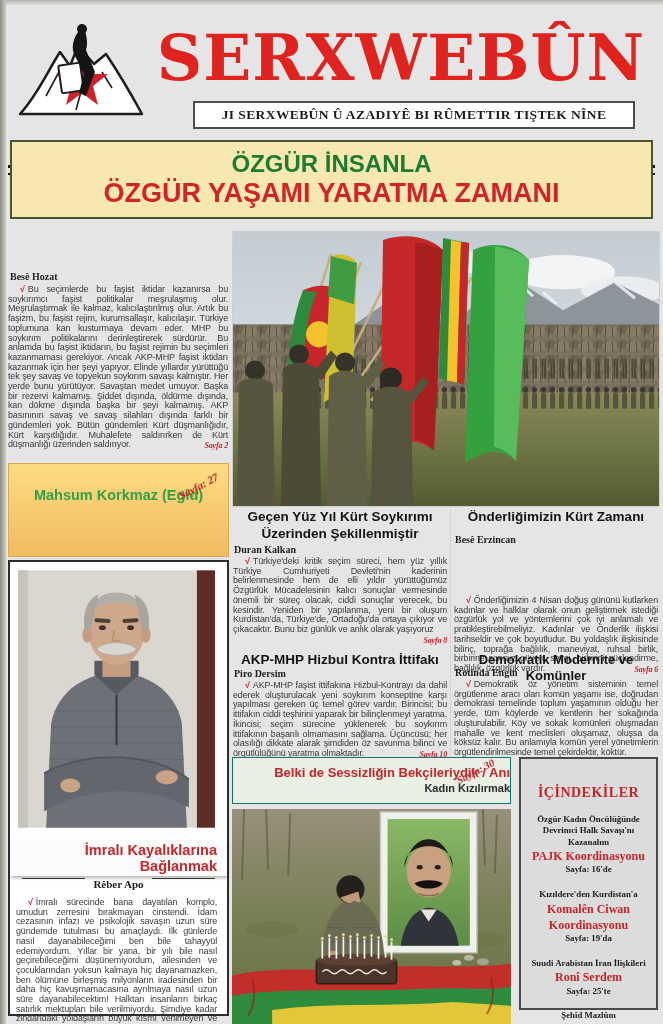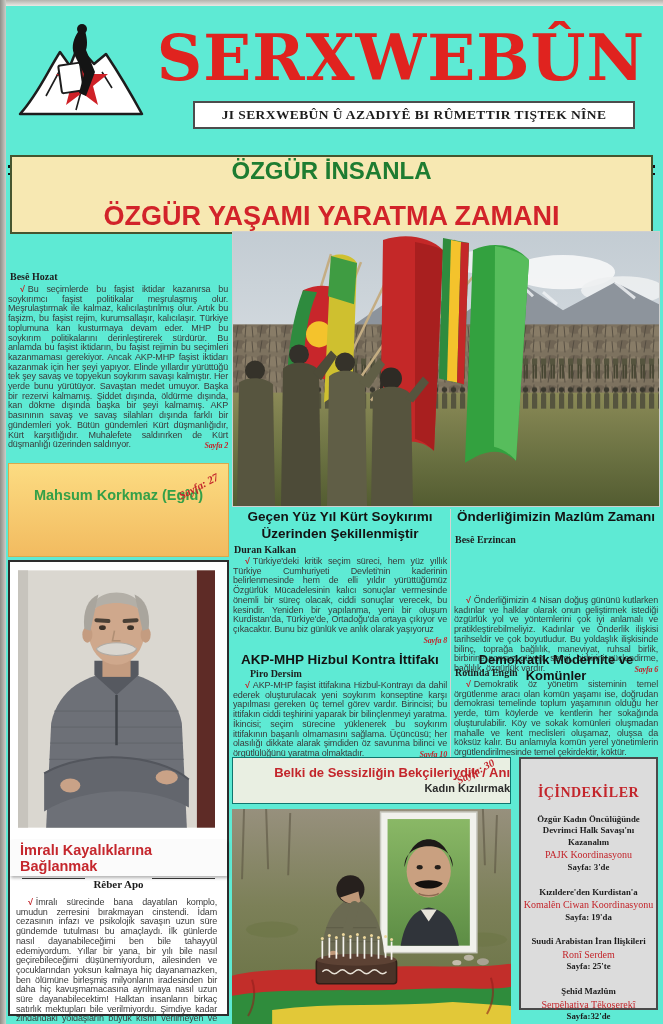--- a/index.html
+++ b/index.html
@@ -1,35 +1,35 @@
 <!DOCTYPE html>
 <html><head>
 <meta charset="utf-8">
 <style>
   html,body{margin:0;padding:0;background:#888;}
-  #page{position:relative;width:663px;height:1024px;background:#5eead4;overflow:hidden;
+  #page{position:relative;width:663px;height:1024px;background:#e5e5e5;overflow:hidden;
         font-family:"Liberation Sans",sans-serif;}
   .abs{position:absolute;}
   
   .edge-left{left:0;top:0;width:6px;height:1024px;background:linear-gradient(90deg,#8e8e88,#cdcdc7);}
   .edge-top{left:0;top:0;width:663px;height:6px;background:linear-gradient(180deg,#b3b3ad,#e9e9e4);}
   
   .logo{left:16px;top:18px;width:132px;height:102px;}
   .mast-title{left:148px;top:16px;width:506px;height:84px;line-height:84px;text-align:center;
       font-family:"DejaVu Serif","Liberation Serif",serif;font-weight:bold;font-size:63px;
       color:#e0231f;letter-spacing:1px;}
   .subtitle-box{left:193px;top:101px;width:438px;height:24px;border:2px solid #4c4c4c;background:#fff;
       text-align:center;line-height:24px;font-family:"Liberation Serif",serif;font-weight:600;
       font-size:13.5px;color:#1c1c1c;letter-spacing:.4px;}
   .dateline{left:8px;top:131px;width:647px;height:14px;display:flex;align-items:center;margin-top:32px;}
   .rule{flex:1;height:5px;border-top:3px solid #141414;border-bottom:2px solid #141414;}
   .date-text{margin:0 10px;font-size:10.5px;font-weight:bold;color:#141414;white-space:nowrap;}
   
-  .headline-box{left:10px;top:155px;width:639px;height:75px;background:#f7e8b2;border:2px solid #46552f;
-      display:flex;flex-direction:column;align-items:center;justify-content:space-between;}
+  .headline-box{left:10px;top:140px;width:639px;height:75px;background:#f7e8b2;border:2px solid #46552f;
+      display:flex;flex-direction:column;align-items:center;justify-content:center;}
   .headline-1{font-size:24px;font-weight:800;color:#1e7c31;line-height:1.15;}
   .headline-2{font-size:27px;font-weight:800;color:#d2232a;line-height:1.15;}
   
   .art-title-serif{font-family:"Liberation Serif",serif;font-weight:bold;font-size:16px;color:#131313;
       text-align:center;line-height:1.2;}
   .art-title-sans{font-weight:800;font-size:13.5px;color:#131313;text-align:center;line-height:1.25;}
   .art-author{font-family:"Liberation Serif",serif;font-weight:bold;font-size:10px;color:#1d1d1d;text-align:right;}
   .art-body{font-size:9px;line-height:9.7px;color:#3a3a3a;text-align:justify;letter-spacing:-.15px;}
   .check{color:#c3252b;font-weight:bold;padding-right:3px;}
   .indent{display:inline-block;width:12px;}
@@ -41,56 +41,56 @@
   .la-title{left:8px;top:233px;width:220px;}
   .la-author{left:10px;top:271px;}
   .la-body{left:8px;top:285px;width:220px;}
   .memory-box{left:8px;top:463px;width:219px;height:92px;background:linear-gradient(180deg,#fcdc82,#f2bb60);
       border:1px solid #d8a94e;text-align:center;}
   .memory-line{font-size:14.5px;font-weight:800;color:#34a048;line-height:1.55;}
   .memory-box .rotref{right:8px;top:16px;font-size:11px;}
   .portrait-box{left:8px;top:560px;width:217px;height:452px;border:2px solid #2d2d2d;background:#fff;
       padding:0;}
   .portrait-photo{left:18px;top:570px;width:197px;height:258px;}
-  .pa-title-wrap{left:10px;top:840px;width:217px;text-align:left;}
+  .pa-title-wrap{left:10px;top:840px;width:217px;text-align:right;}
   .pa-title{display:inline-block;padding:2px 10px;background:#fbfbfb;box-shadow:1px 2px 3px rgba(0,0,0,.3);
       font-size:14.5px;font-weight:800;color:#c5272d;}
   .pa-authorrow{left:22px;top:878px;width:193px;display:flex;align-items:flex-start;}
   .pa-authorrow .hl{flex:1;height:1px;background:#333;}
   .pa-author{margin:0 8px;font-family:"Liberation Serif",serif;font-weight:bold;font-size:11px;color:#1d1d1d;}
   .pa-body{left:16px;top:898px;width:201px;}
   
   .main-photo{left:232px;top:231px;width:426px;height:274px;border:1px solid #cfcfcf;}
   .vline{width:1px;background:#d3d3d3;}
   .ca1-title{left:233px;top:509px;width:214px;}
   .ca1-author{left:234px;top:544px;}
   .ca1-body{left:233px;top:557px;width:214px;}
   .ca2-title{left:233px;top:652px;width:214px;}
-  .ca2-author{left:234px;top:668px;margin-left:16px;}
+  .ca2-author{left:234px;top:668px;}
   .ca2-body{left:233px;top:681px;width:214px;}
   .ra1-title{left:454px;top:509px;width:204px;}
   .ra1-author{left:455px;top:534px;}
   .ra1-body{left:454px;top:548px;width:204px;margin-top:48px;}
   .ra2-title{left:454px;top:652px;width:204px;font-size:13px;}
   .ra2-author{left:455px;top:667px;}
   .ra2-body{left:454px;top:680px;width:204px;}
   
   .caption-box{left:232px;top:757px;width:277px;height:45px;background:#e9efe2;border:1px solid #0f766e;
       text-align:right;}
   .caption-1{font-size:13px;font-weight:800;color:#c3252b;margin-top:7px;line-height:1.2;}
   .caption-2{font-size:11px;font-weight:bold;color:#2b2b2b;line-height:1.3;}
   .caption-box .rotref{right:14px;top:8px;font-size:10.5px;}
   .bottom-photo{left:232px;top:809px;width:279px;height:215px;}
   
   .contents-box{left:519px;top:757px;width:135px;height:249px;background:#dcdcdc;border:2px solid #4a4a4a;
       text-align:center;font-family:"Liberation Serif",serif;}
   .contents-title{margin-top:26px;font-size:14px;font-weight:bold;color:#c3252b;letter-spacing:.5px;}
   .contents-item{margin-top:13px;}
   .ci-title{font-size:8.8px;font-weight:bold;color:#1c1c1c;line-height:1.3;padding:0 5px;}
-  .ci-author{font-size:10px;font-weight:normal;color:#c3252b;line-height:1.35;}
+  .ci-author{font-size:12px;font-weight:bold;color:#c3252b;line-height:1.35;}
   .ci-page{font-size:8.8px;font-weight:bold;color:#1c1c1c;line-height:1.35;}
 </style>
 </head>
 <body>
 
 <div id="page">
   <div class="abs edge-top"></div>
   <div class="abs edge-left"></div>
 
   <div class="abs logo">
@@ -245,21 +245,21 @@
   </div>
   <div class="abs ca2-title art-title-sans">AKP-MHP Hizbul Kontra İttifakı</div>
   <div class="abs ca2-author art-author">Piro Dersim</div>
   <div class="abs ca2-body art-body">
     <span class="indent"></span><span class="check">√</span><span>AKP-MHP faşist ittifakına Hizbul-Kontrayı da dahil ederek oluşturulacak yeni soykırım konseptine karşı yapılması gereken üç temel görev vardır. Birincisi; bu ittifakın ciddi teşhirini yaparak bir bilinçlenmeyi yaratma. İkincisi; seçim sürecine yüklenerek bu soykırım ittifakının başarılı olmamasını sağlama. Üçüncüsü; her olasılığı dikkate alarak şimdiden öz savunma bilinci ve örgütlülüğünü yaratma olmaktadır.</span>
     <span class="pageref">Sayfa 10</span>
   </div>
 
   <div class="abs vline" style="left:450px;top:509px;height:292px;"></div>
 
-  <div class="abs ra1-title art-title-sans">Önderliğimizin Mazlûm Zamanı</div>
+  <div class="abs ra1-title art-title-sans">Önderliğimizin Kürt Zamanı</div>
   <div class="abs ra1-author art-author">Besê Erzincan</div>
   <div class="abs ra1-body art-body">
     <span class="indent"></span><span class="check">√</span><span>Önderliğimizin 4 Nisan doğuş gününü kutlarken kadınlar ve halklar olarak onun geliştirmek istediği özgürlük yol ve yöntemlerini çok iyi anlamalı ve pratikleştirebilmeliyiz. Kadınlar ve Önderlik ilişkisi tarihseldir ve çok boyutludur. Bu yoldaşlık ilişkisinde bilinç, toprağa bağlılık, maneviyat, ruhsal birlik, birbirine sonsuz güven, sevgi, birbirini güçlendirme, bağlılık, özgürlük vardır.</span>
     <span class="pageref">Sayfa 6</span>
   </div>
   <div class="abs ra2-title art-title-sans">Demokratik Modernite ve Komünler</div>
   <div class="abs ra2-author art-author">Rotinda Engin</div>
   <div class="abs ra2-body art-body">
     <span class="indent"></span><span class="check">√</span><span>Demokratik öz yönetim sisteminin temel örgütlenme aracı olan komün yaşamı ise, doğrudan demokrasi temelinde toplum yaşamının olduğu her yerde, tüm köylerde ve kentlerin her sokağında oluşturulabilir. Köy ve sokak komünleri oluşmadan mahalle ve kent meclisleri oluşamaz, oluşsa da köksüz kalır. Bu anlamıyla komün yerel yönetimlerin örgütlendirilmesinde temel çekirdektir, köktür.</span>
     <span class="pageref">Sayfa 21</span>
@@ -346,21 +346,21 @@
         </g>
       </g>
     </svg>
   </div>
 
   <div class="abs contents-box">
     <div class="contents-title">İÇİNDEKİLER</div>
     <div class="contents-item">
       <div class="ci-title">Özgür Kadın Öncülüğünde Devrimci Halk Savaşı'nı Kazanalım</div>
       <div class="ci-author">PAJK Koordinasyonu</div>
-      <div class="ci-page">Sayfa: 3'de</div>
+      <div class="ci-page">Sayfa: 16'de</div>
     </div>
     <div class="contents-item">
       <div class="ci-title">Kızıldere'den Kurdistan'a</div>
       <div class="ci-author">Komalên Ciwan Koordinasyonu</div>
       <div class="ci-page">Sayfa: 19'da</div>
     </div>
     <div class="contents-item">
       <div class="ci-title">Suudi Arabistan İran İlişkileri</div>
       <div class="ci-author">Ronî Serdem</div>
       <div class="ci-page">Sayfa: 25'te</div>

